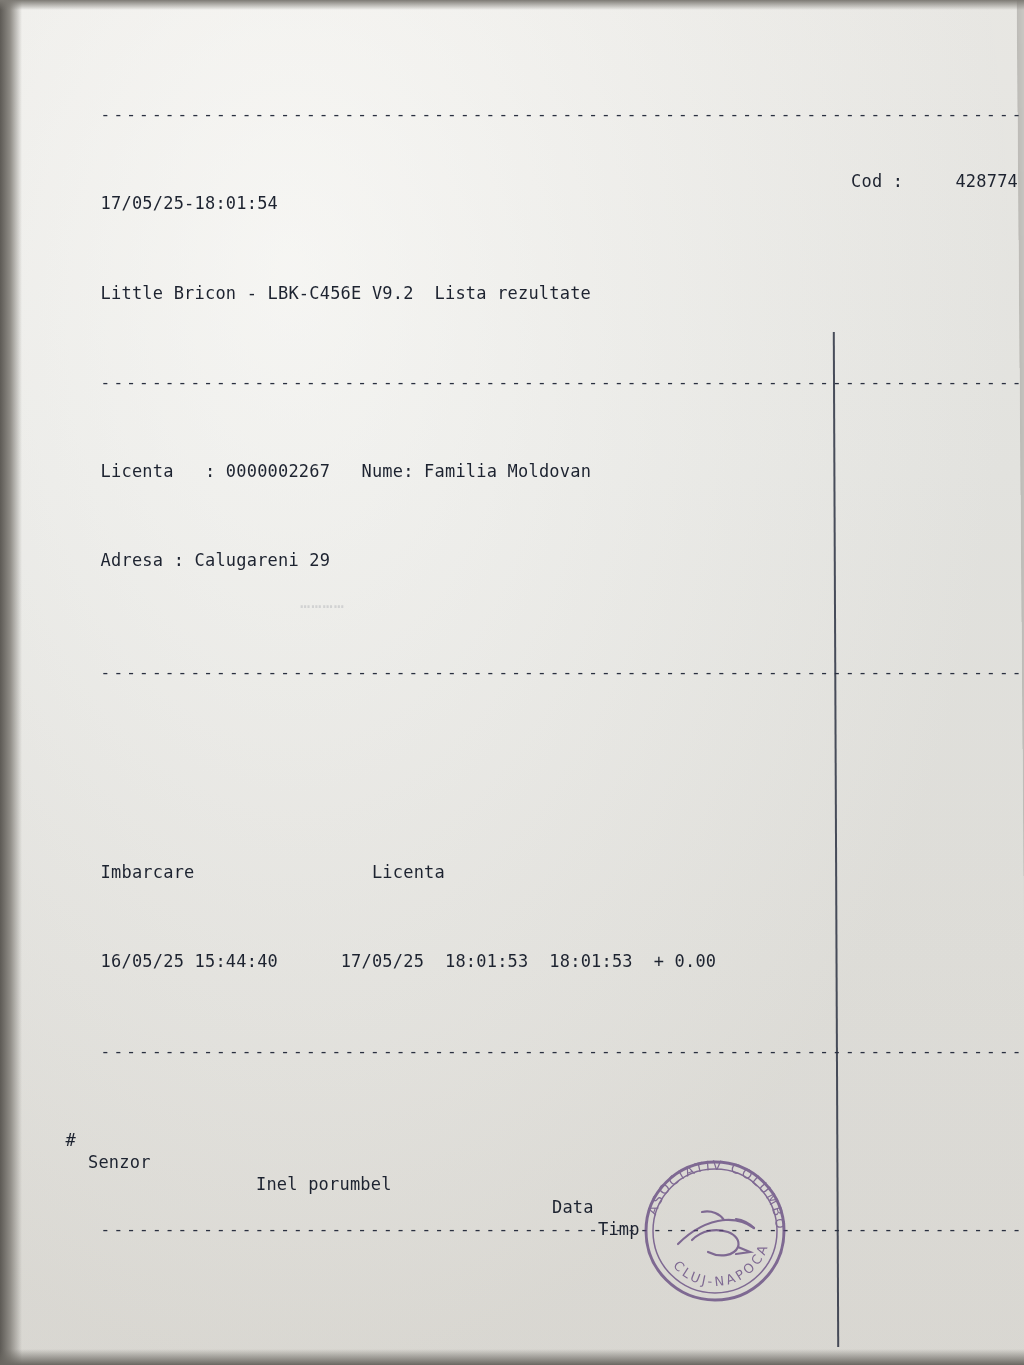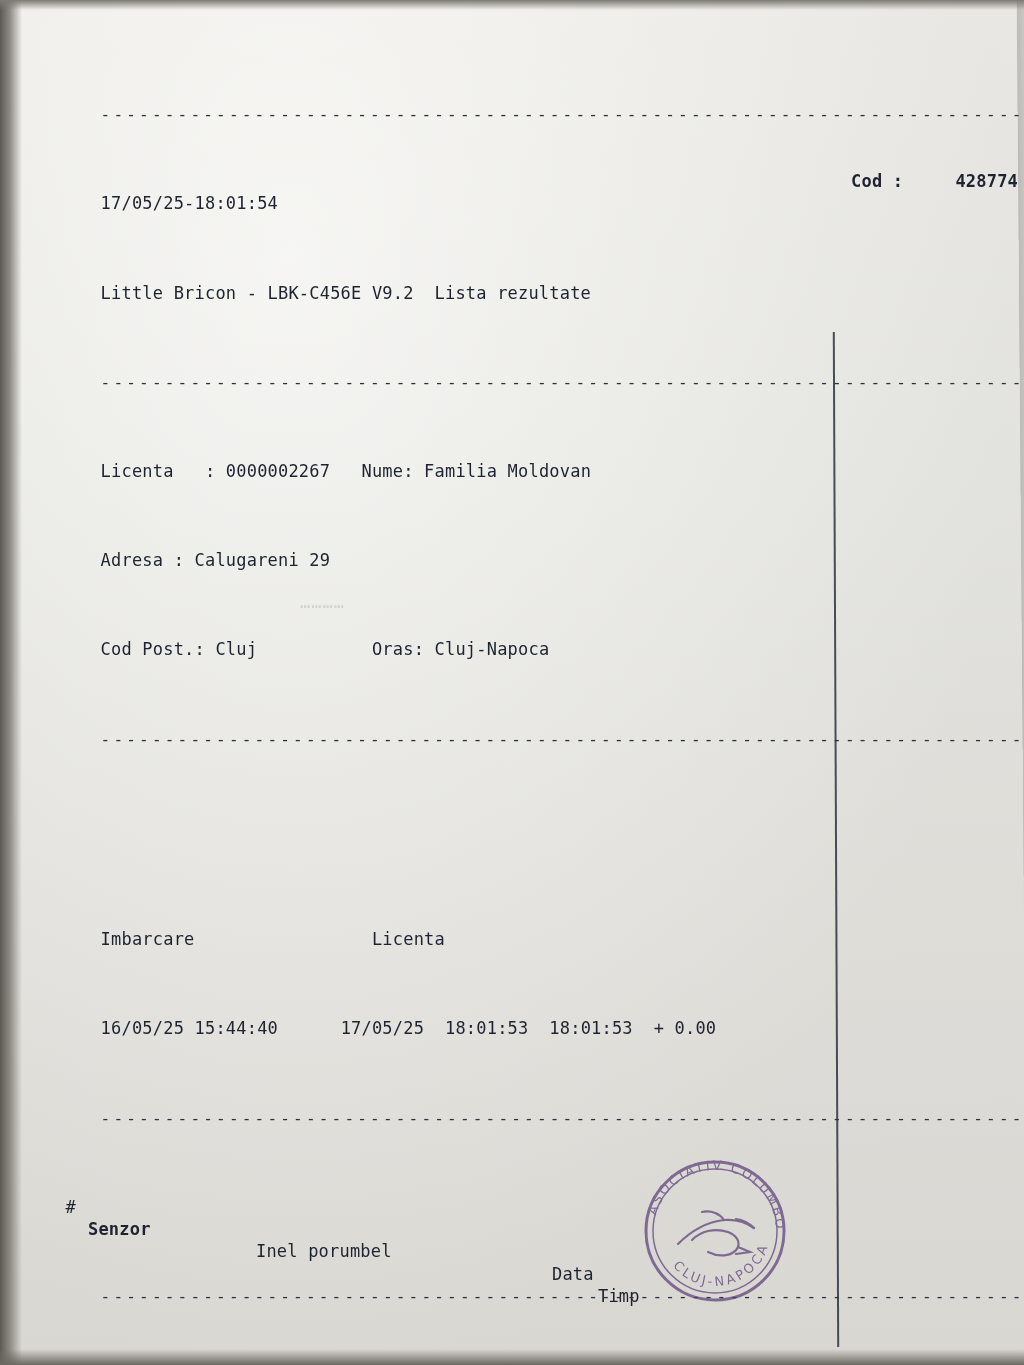--- a/index.html
+++ b/index.html
@@ -48,29 +48,28 @@
   .row { position: relative; height: 22.3px; }
   .dash {
     color: #2a3040;
     letter-spacing: 3.2px;
     font-size: 16px;
   }
   .hdr-right {
     position: absolute;
     right: 0;
     top: 0;
-    font-weight: bold;
   }
   .trow {
     position: relative;
     height: 22.3px;
     white-space: pre;
   }
   .c-idx   { position: absolute; left: 0;    width: 38px;  text-align: right; }
-  .c-sen   { position: absolute; left: 50px; font-weight: bold; }
+  .c-sen   { position: absolute; left: 50px; }
   .c-ring  { position: absolute; left: 218px; }
   .c-date  { position: absolute; left: 470px; margin-left: 44px; }
   .c-time  { position: absolute; left: 560px; }
   .vline {
     position: absolute;
     left: 835px;
     top: 332px;
     width: 2px;
     height: 1015px;
     background: #2b3142;
@@ -138,23 +137,20 @@
     </div>
 
     <div class="row">
       <span>Licenta   : 0000002267</span><span>   </span><span>Nume: Familia Moldovan</span>
     </div>
 
     <div class="row">
       <span>Adresa : Calugareni 29</span>
     </div>
 
-    <div class="row">
-      <span>Cod Post.: Cluj</span><span>           </span><span>Oras: Cluj-Napoca</span>
-    </div>
 
     <div class="row">
       <span class="dash">--------------------------------------------------------------------------</span>
     </div>
 
     <div class="row">&nbsp;</div>
 
 
     <div class="row">
       <span>Imbarcare</span><span>                 </span><span>Licenta</span>

